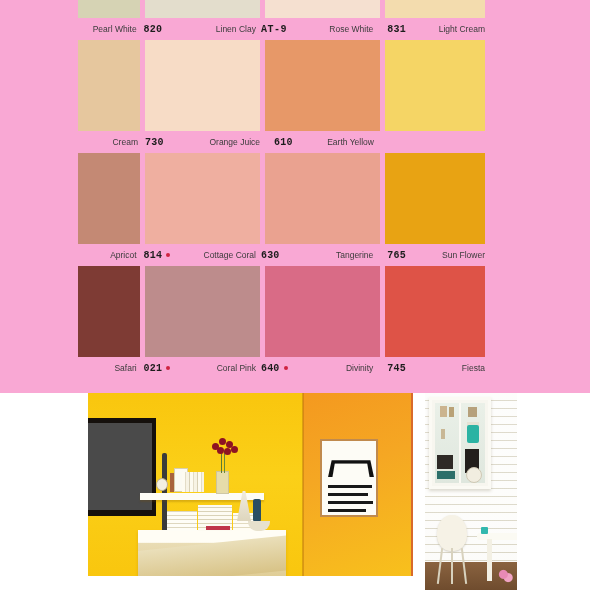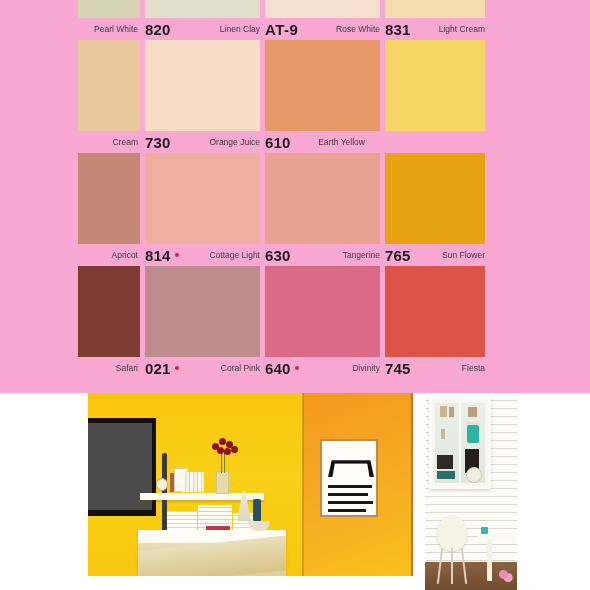--- a/index.html
+++ b/index.html
@@ -55,35 +55,36 @@
     height:22px;
     display:flex;
     align-items:center;
     font-size:8.5px;
     color:#3b3b3b;
     white-space:nowrap;
   }
   .lbl.c0 { width:62px; justify-content:flex-end; padding-right:2px; }
   .lbl.c1 { width:115px; margin-left:5px; }
   .lbl.c2 { width:115px; margin-left:5px; }
-  .lbl.c3 { width:100px; margin-left:5px; }
+  .lbl.c3 { width:100px; margin-left:14px; }
 
   .lbl-inner {
     display:flex;
     align-items:center;
     justify-content:space-between;
     width:100%;
   }
   .code {
-    font-size:15px;
+    font-size:10px;
     font-weight:bold;
     color:#1c1c1c;
     letter-spacing:0.2px;
     display:inline-flex;
     align-items:center;
+    font-family:Liberation Mono, monospace;
   }
   .code.at { letter-spacing:0.5px; }
   .name {
     font-size:8.5px;
     color:#3b3b3b;
     text-align:right;
   }
   .dot {
     display:inline-block;
     width:4px; height:4px;
@@ -395,21 +396,21 @@
             <div class="chip" title="765 Sun Flower" style="height: 91px; background: rgb(232, 163, 19);"></div>
           </div>
         </div>
         <div class="labels">
           <div class="lbl c0">
             <span class="name">Apricot</span>
           </div>
           <div class="lbl c1">
             <div class="lbl-inner">
               <span class="code">814<span class="dot" style="background: rgb(207, 35, 64);"></span></span>
-              <span class="name">Cottage Light</span>
+              <span class="name">Cottage Coral</span>
             </div>
           </div>
           <div class="lbl c2">
             <div class="lbl-inner">
               <span class="code">630</span>
               <span class="name">Tangerine</span>
             </div>
           </div>
           <div class="lbl c3">
             <div class="lbl-inner">

